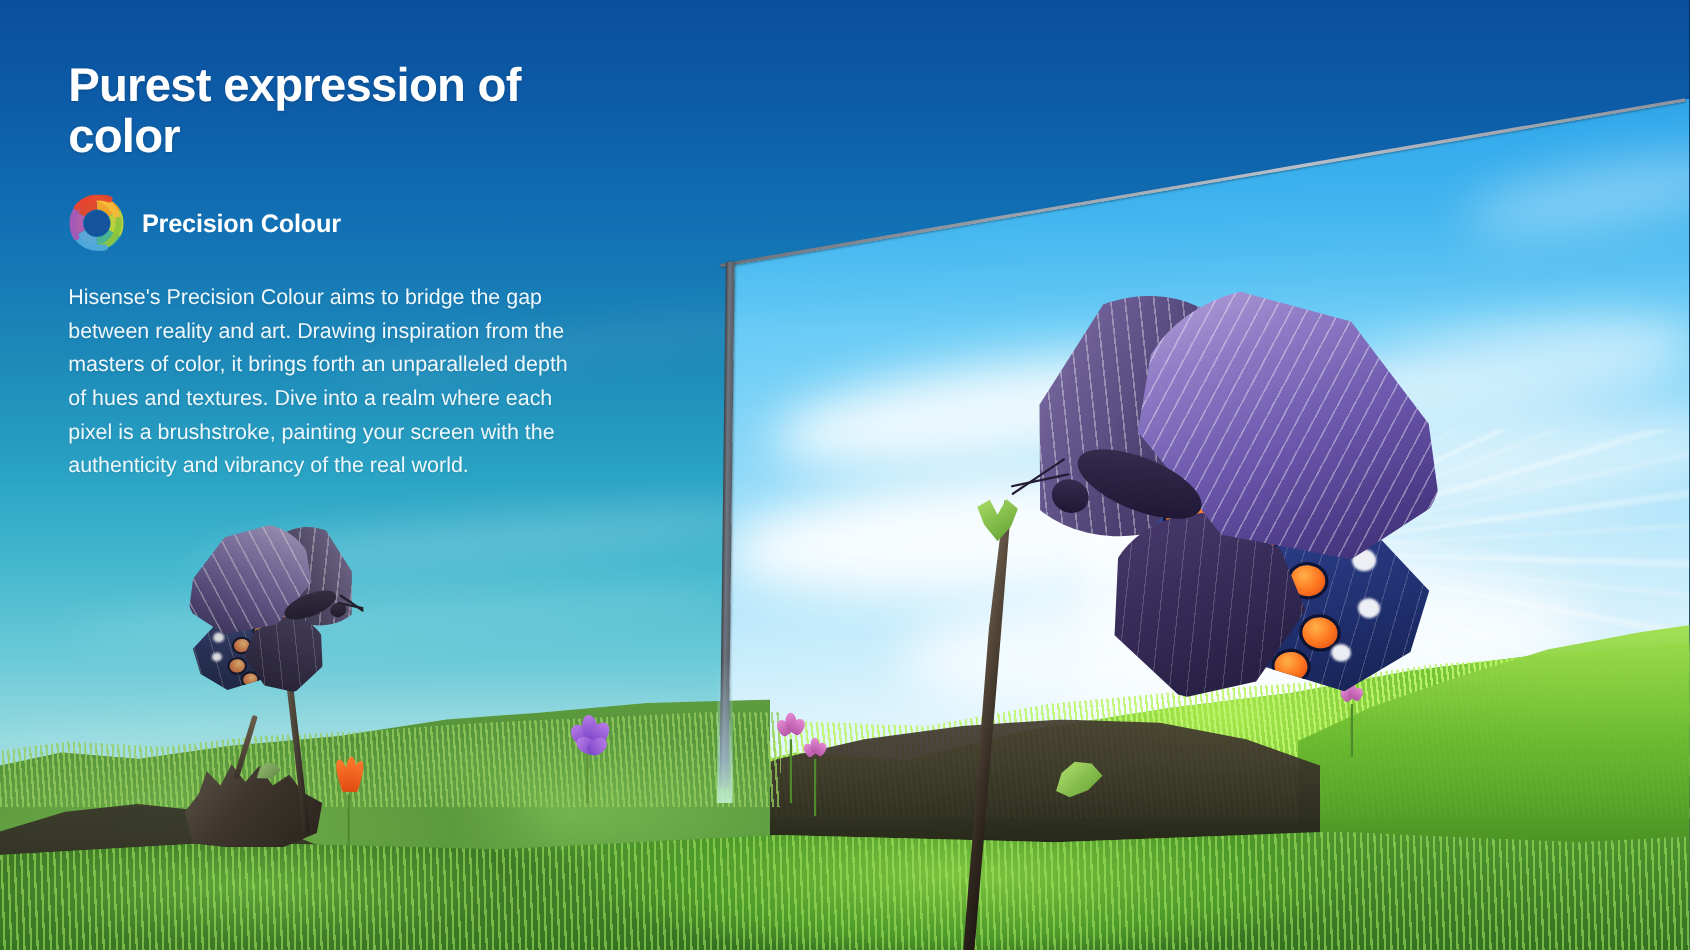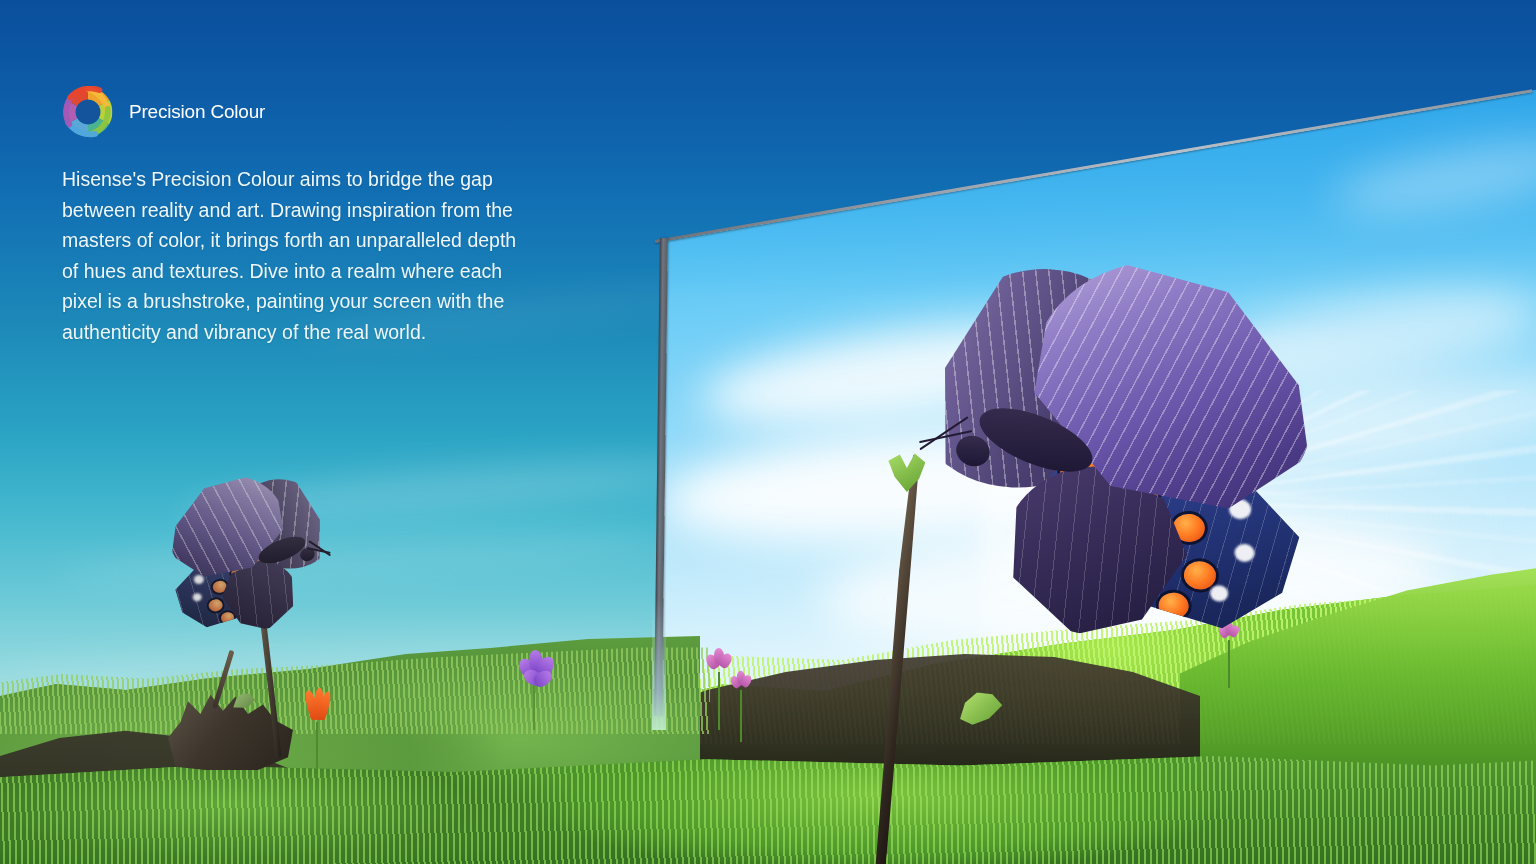--- a/index.html
+++ b/index.html
@@ -341,21 +341,21 @@
   }
 
   
   .copy{position:absolute;left:62px;top:56px;width:470px;z-index:40;}
   .headline{
     margin:0;color:#fff;font-size:43px;line-height:1.06;font-weight:800;
     letter-spacing:-.7px;text-shadow:0 1px 3px rgba(0,0,0,.18);
   }
   .feature-row{display:flex;align-items:center;gap:15px;margin-top:30px;}
   .logo-mark{width:52px;height:52px;flex:0 0 52px;position:relative;}
-  .feature-name{color:#fff;font-size:19px;font-weight:400;letter-spacing:-.2px;}
+  .feature-name{color:#fff;font-size:23px;font-weight:700;letter-spacing:-.2px;}
   .bodytext{
     margin-top:26px;color:#eef7fb;font-size:19.5px;line-height:1.57;
     font-weight:400;max-width:460px;text-shadow:0 1px 2px rgba(0,0,0,.12);
   }
 </style>
 </head>
 <body>
 
 <div class="stage">
 
@@ -500,20 +500,21 @@
     <div class="antenna" style="left:16px;top:67px;width:24px;transform:rotate(-12deg);"></div>
   </div>
 
   <div class="tv-edge-top">
       <i></i>
     </div>
   <div class="tv-edge-left"></div>
   <div class="tv-edge-left-fade"></div>
 
   <div class="copy">
+    <h1 class="headline">Purest expression of color</h1>
 
     <div class="feature-row">
       <span class="logo-mark">
         <svg viewBox="0 0 100 100" width="52" height="52" aria-hidden="true">
           <defs>
             <clipPath id="ringclip">
               <path d="M50 3 A47 47 0 1 1 49.9 3 Z M50 26 A24 24 0 1 0 50.1 26 Z"></path>
             </clipPath>
           </defs>
           <g clip-path="url(#ringclip)">

